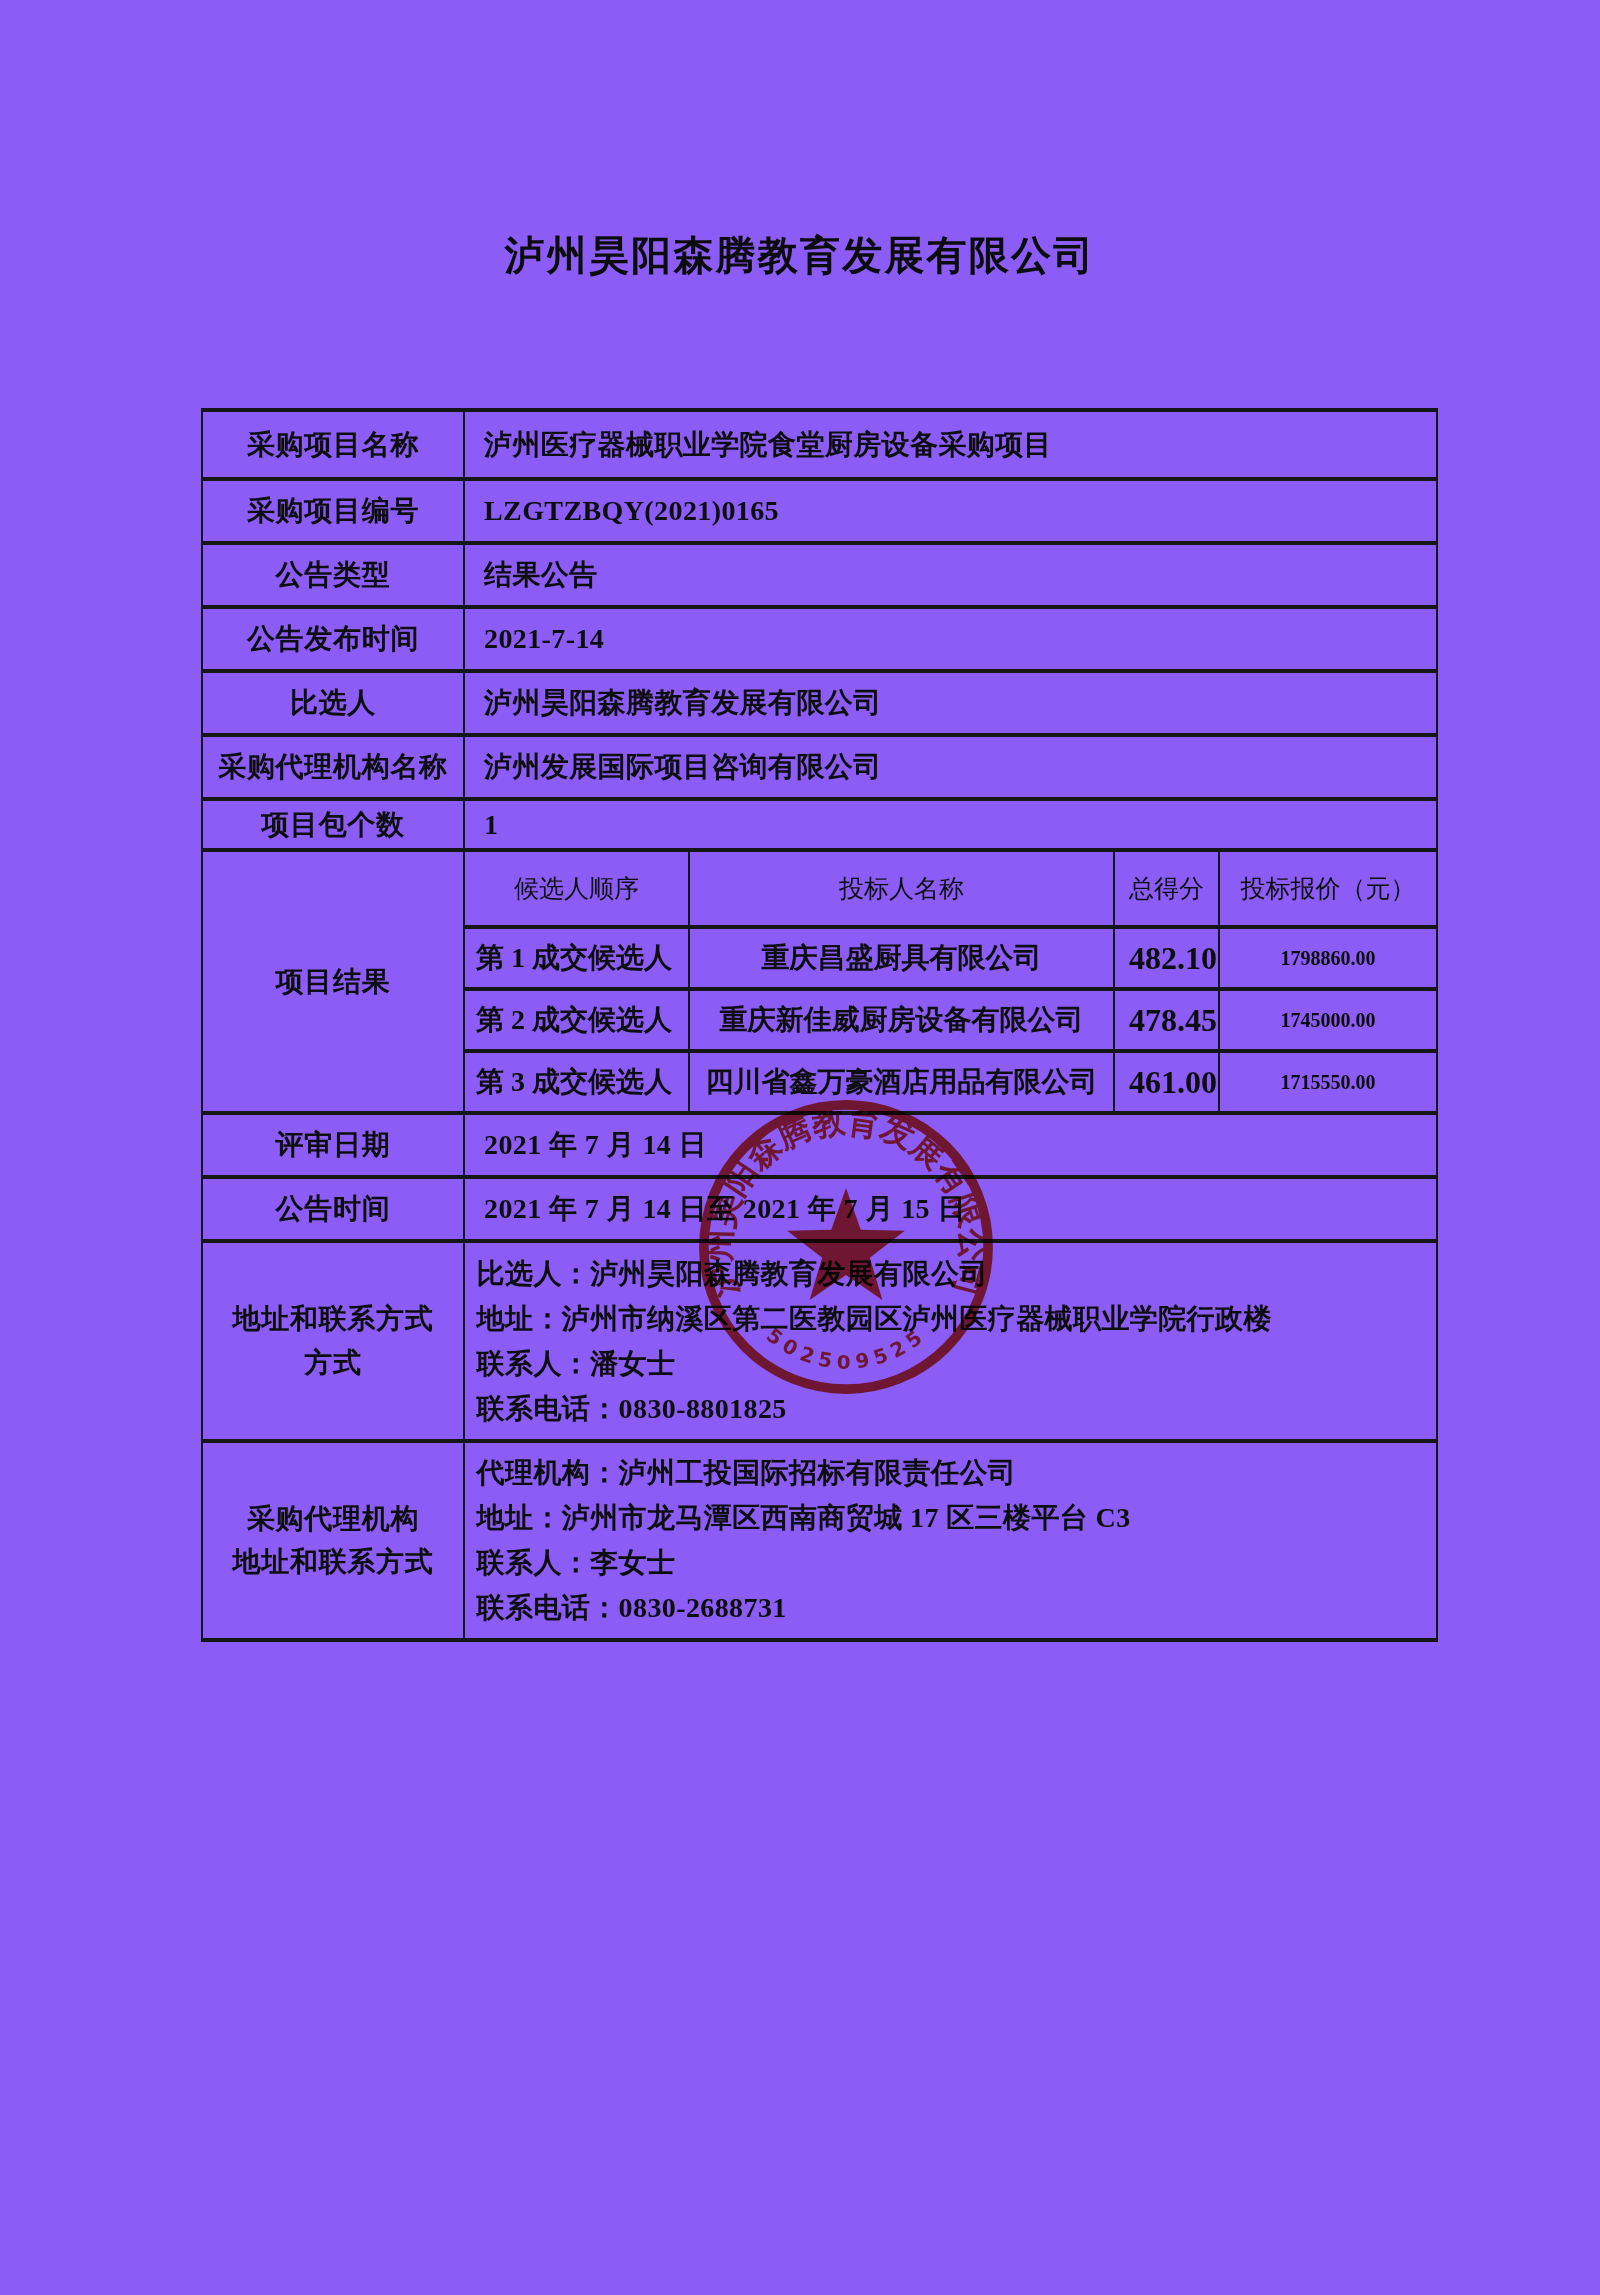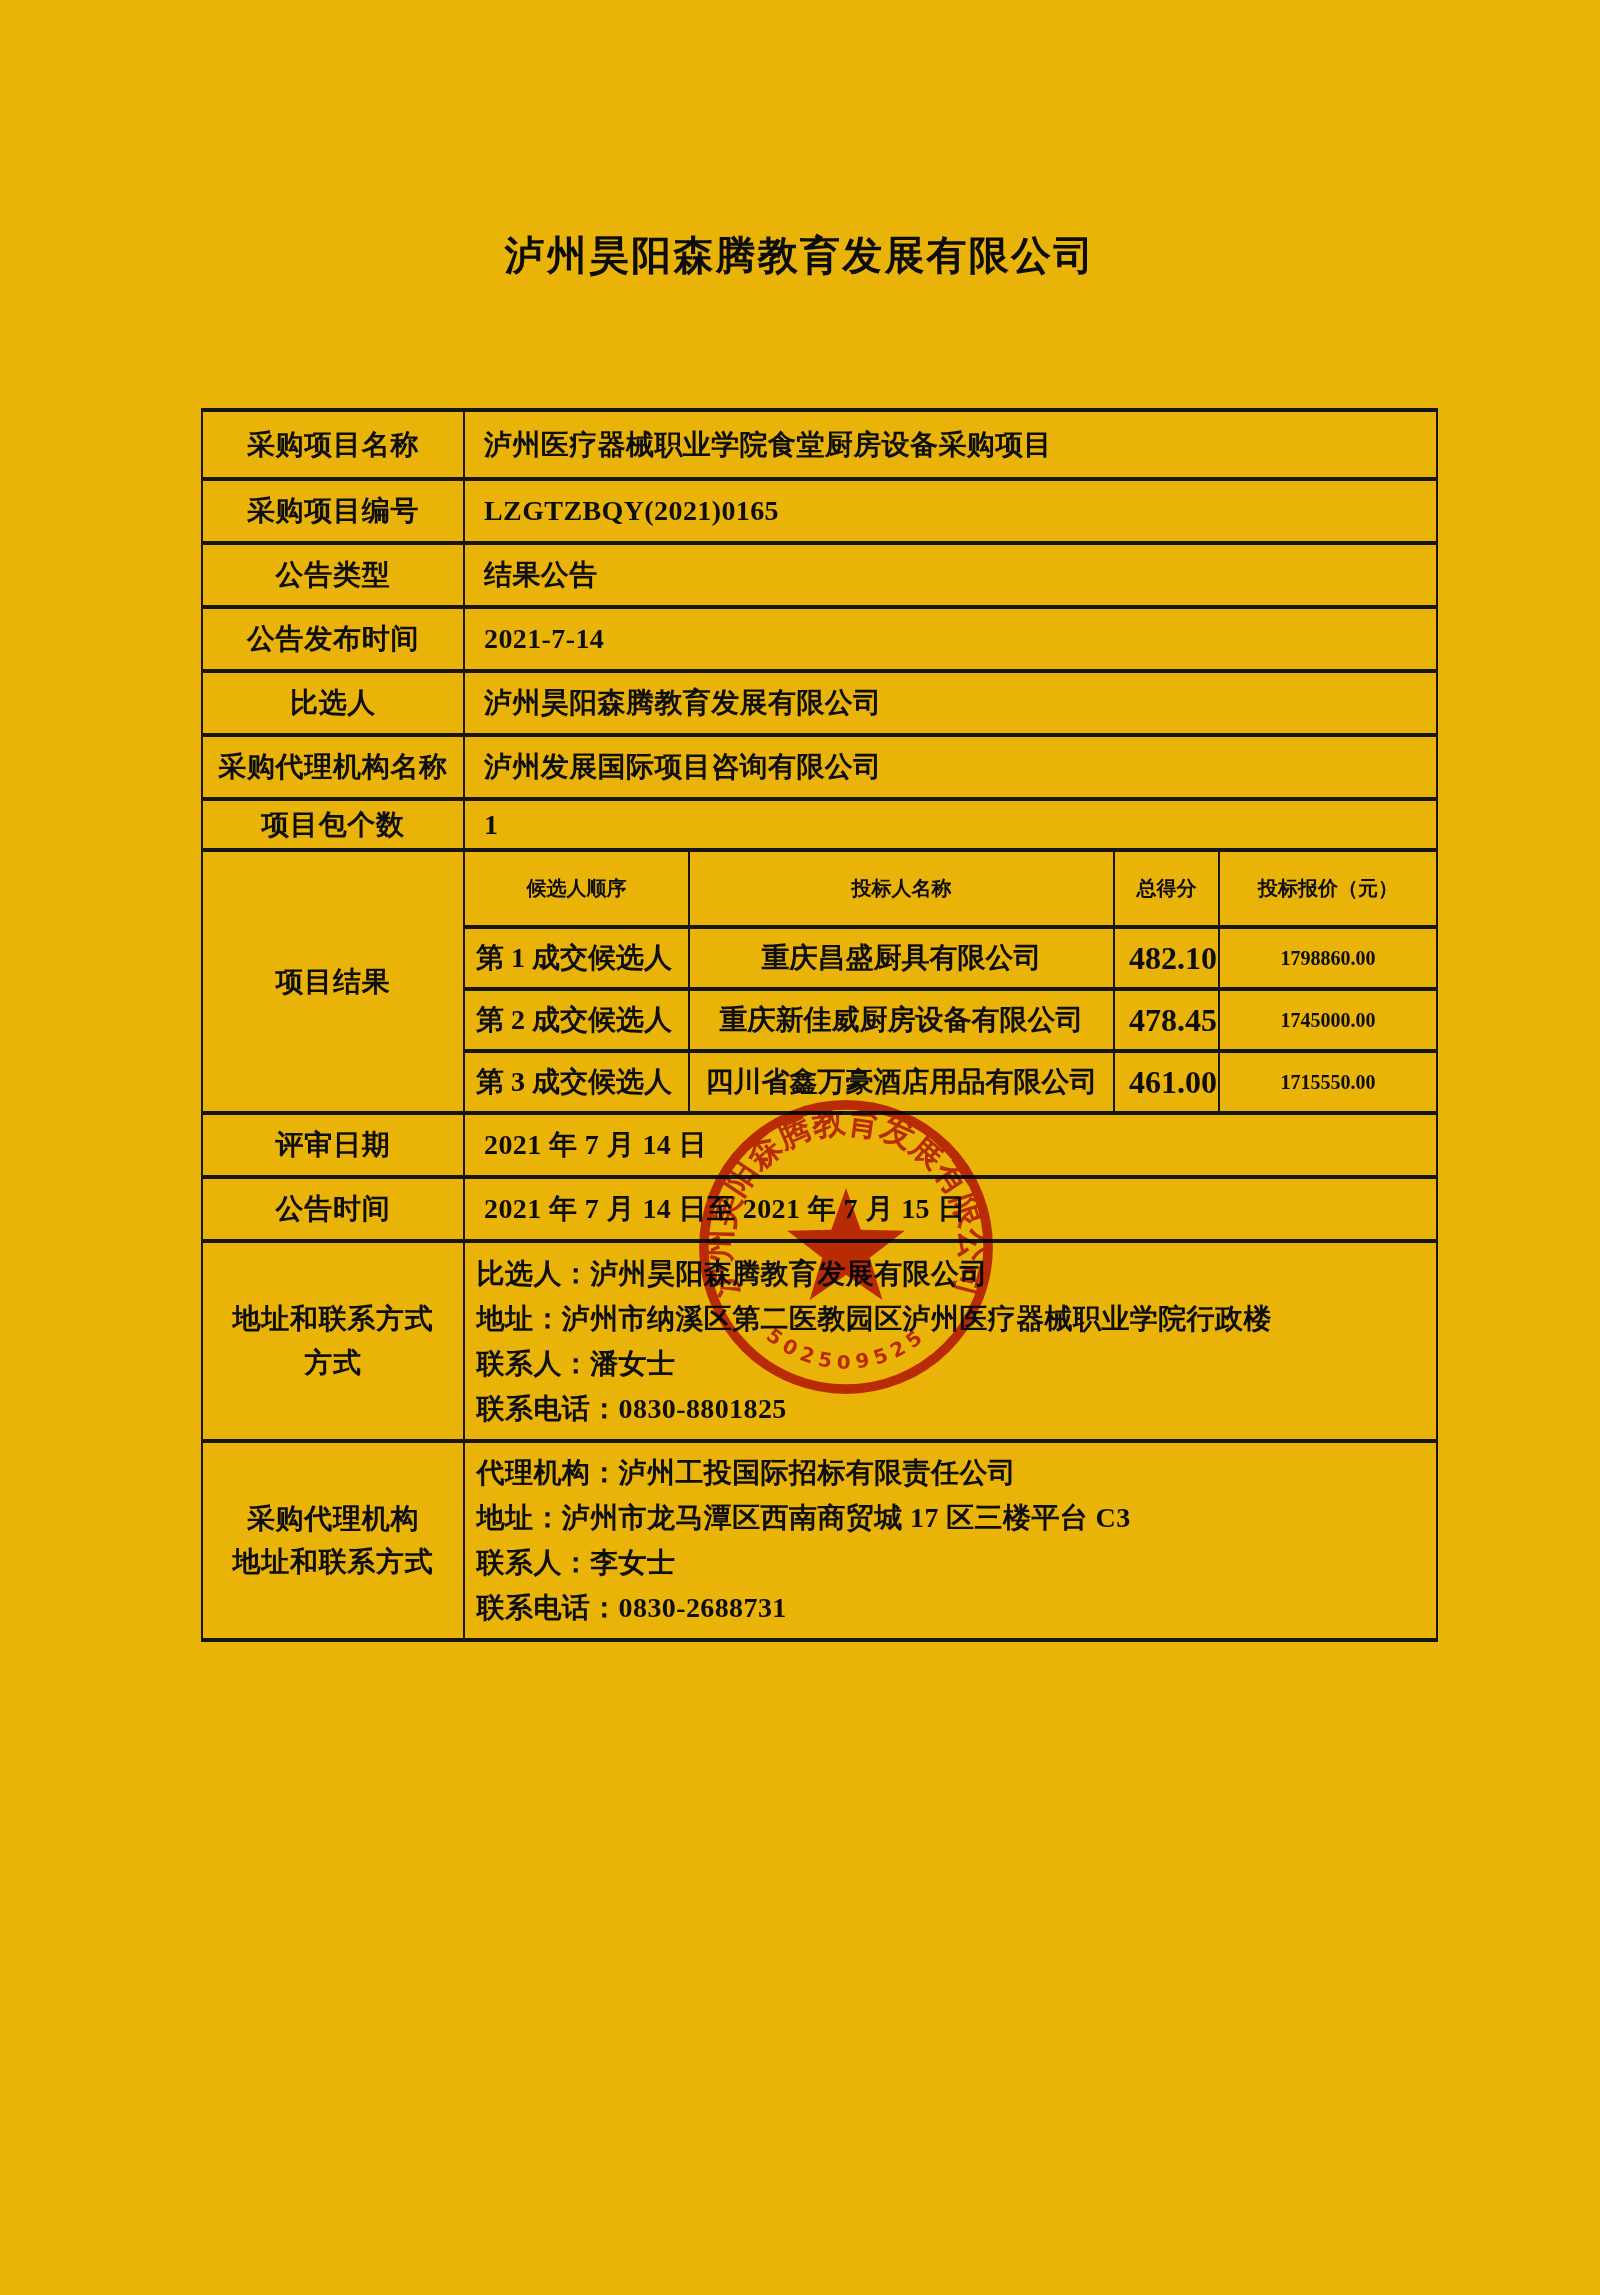--- a/index.html
+++ b/index.html
@@ -4,21 +4,21 @@
 <style>
   html,body{margin:0;padding:0;}
   body{
     width:1600px;height:2295px;
     background:#ffffff;
     font-family:"DejaVu Sans","Liberation Sans",sans-serif;
     color:#111;
     position:relative;
   }
   .page{
-    position:relative;width:1600px;height:2295px;background:#eab308;overflow:hidden;
+    position:relative;width:1600px;height:2295px;background:#8b5cf6;overflow:hidden;
   }
   
   .titles{position:absolute;top:234px;left:0;width:100%;text-align:center;}
   .title1,.title2{
     font-size:40px;font-weight:700;letter-spacing:2.2px;color:#0c0c0c;
     font-family:"DejaVu Sans","Liberation Sans",sans-serif;line-height:1.05;
   }
   .title2{margin-top:45px;}
   
   table.doc{
@@ -38,21 +38,21 @@
     font-weight:700;font-size:28px;text-align:center;
     letter-spacing:0.7px;
   }
   td.value{
     font-family:"Liberation Serif","DejaVu Serif",serif;
     font-weight:700;font-size:28px;text-align:left;padding-left:19px;
     letter-spacing:0.4px;
   }
   td.cth{
     font-family:"DejaVu Sans","Liberation Sans",sans-serif;
-    font-weight:700;font-size:20px;text-align:center;
+    font-weight:400;font-size:25px;text-align:center;
   }
   td.cand{
     font-family:"Liberation Serif","DejaVu Serif",serif;
     font-weight:700;font-size:28px;text-align:left;padding-left:11px;
   }
   td.bidder{
     font-family:"Liberation Serif","DejaVu Serif",serif;
     font-weight:700;font-size:28px;text-align:center;
   }
   td.score{

